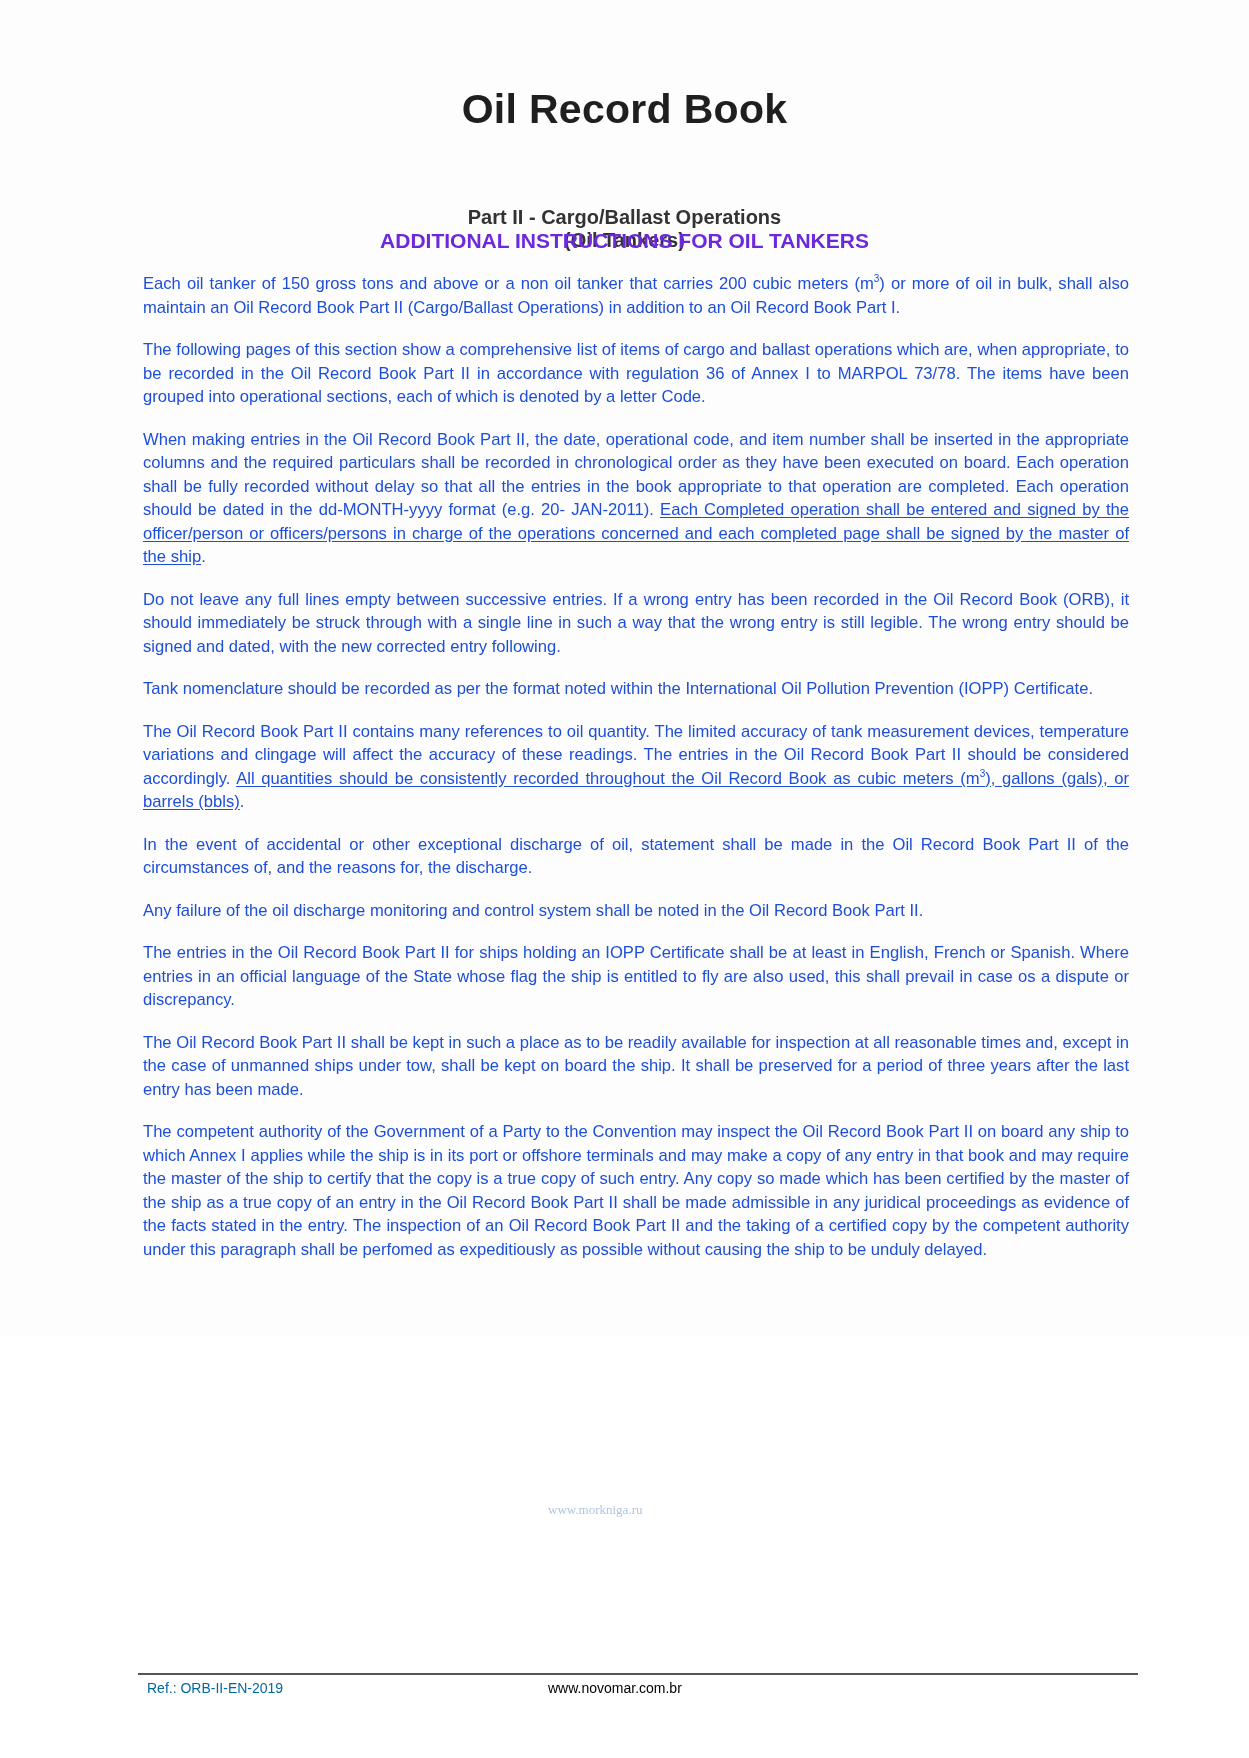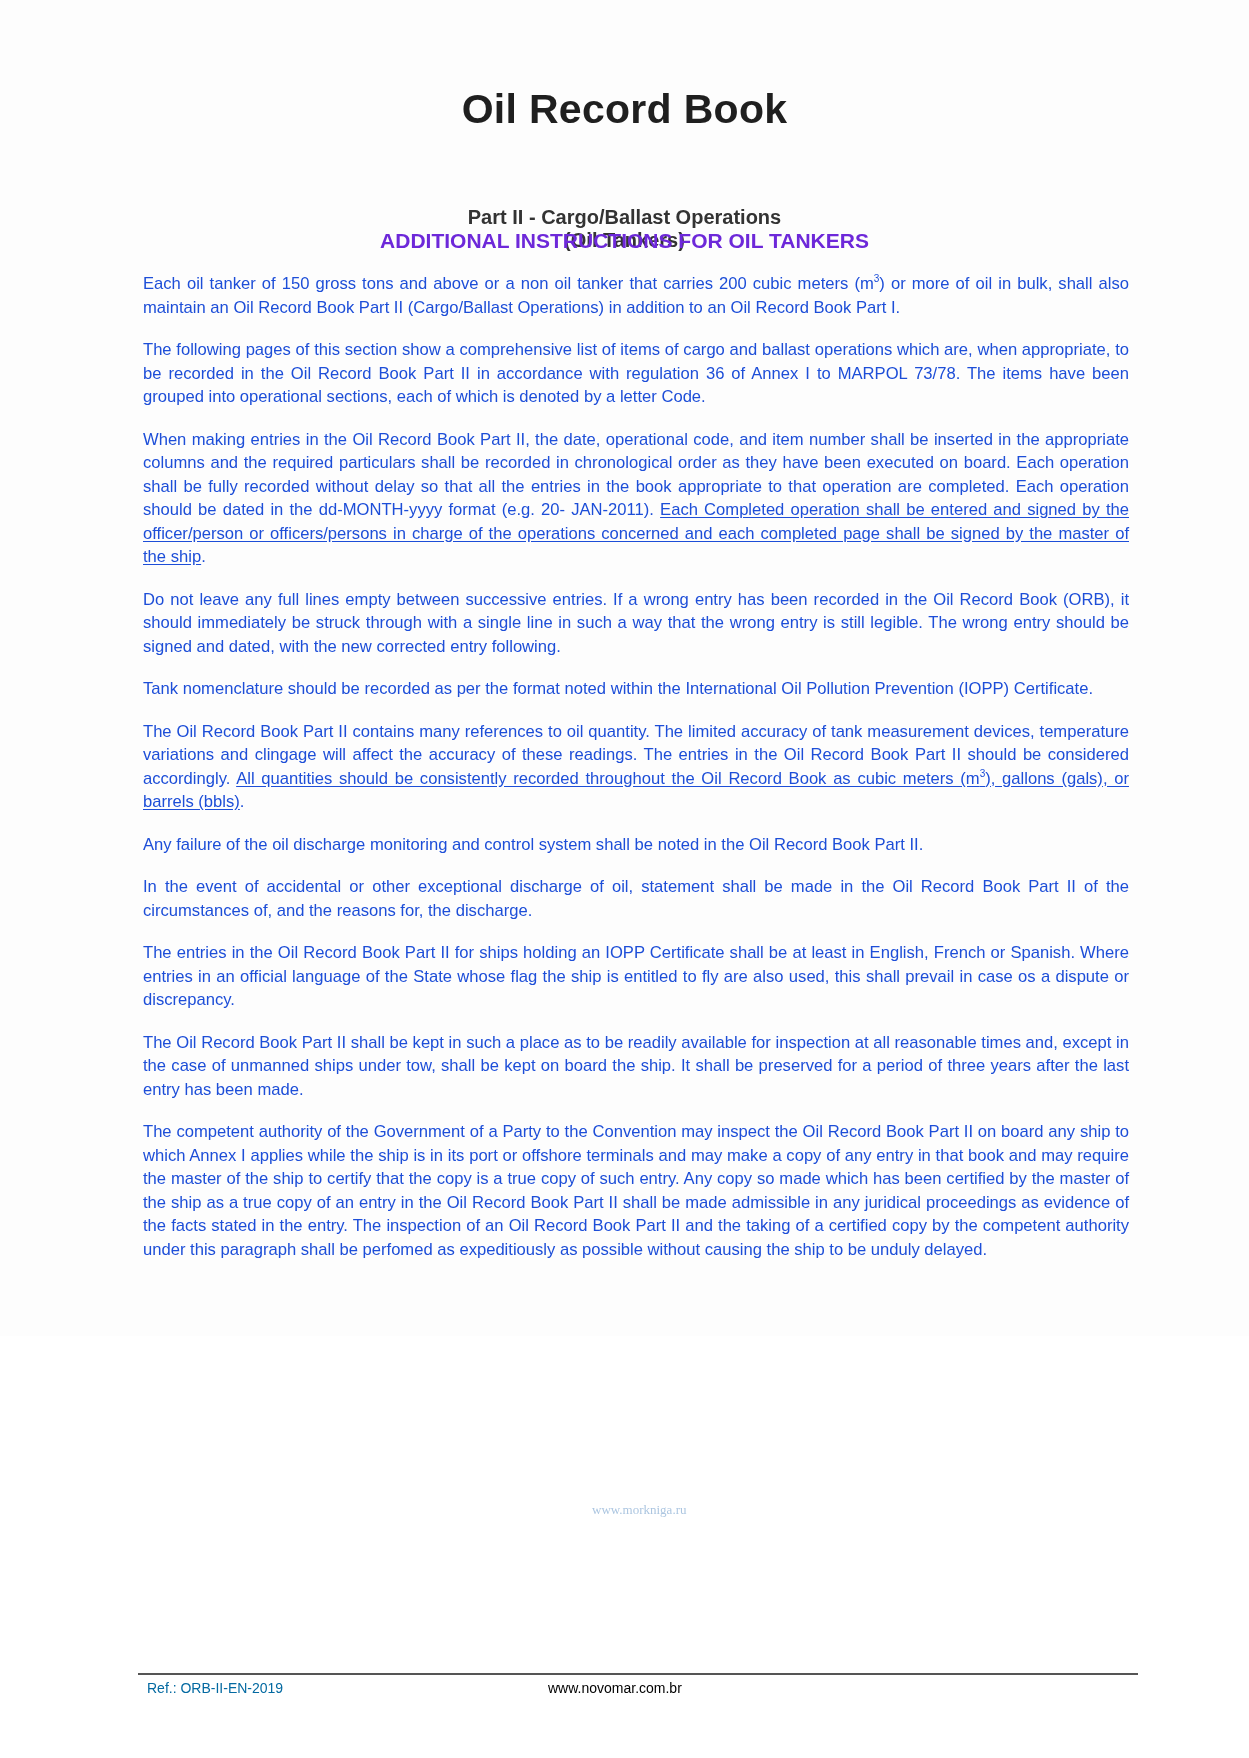--- a/index.html
+++ b/index.html
@@ -67,21 +67,20 @@
   }
   sup { font-size: 10px; line-height: 0; }
   .watermark {
     position: absolute;
     left: 548px;
     top: 1502px;
     font-family: "Liberation Serif", serif;
     font-size: 13px;
     color: #8fb2d6;
     opacity: 0.75;
-    margin-left: 44px;
   }
   .footer-rule {
     position: absolute;
     left: 138px;
     width: 1000px;
     top: 1673px;
     height: 2px;
     background: #555;
   }
   .footer-ref {
@@ -120,23 +119,23 @@
     <p class="para">The following pages of this section show a comprehensive list of items of cargo and ballast operations which are, when appropriate, to be recorded in the Oil Record Book Part II in accordance with regulation 36 of Annex I to MARPOL 73/78. The items have been grouped into operational sections, each of which is denoted by a letter Code.</p>
 
     <p class="para"><span>When making entries in the Oil Record Book Part II, the date, operational code, and item number shall be inserted in the appropriate columns and the required particulars shall be recorded in chronological order as they have been executed on board. Each operation shall be fully recorded without delay so that all the entries in the book appropriate to that operation are completed. Each operation should be dated in the dd-MONTH-yyyy format (e.g. 20- JAN-2011). </span><u>Each Completed operation shall be entered and signed by the officer/person or officers/persons in charge of the operations concerned and each completed page shall be signed by the master of the ship</u><span>.</span></p>
 
     <p class="para">Do not leave any full lines empty between successive entries. If a wrong entry has been recorded in the Oil Record Book (ORB), it should immediately be struck through with a single line in such a way that the wrong entry is still legible. The wrong entry should be signed and dated, with the new corrected entry following.</p>
 
     <p class="para">Tank nomenclature should be recorded as per the format noted within the International Oil Pollution Prevention (IOPP) Certificate.</p>
 
     <p class="para"><span>The Oil Record Book Part II contains many references to oil quantity. The limited accuracy of tank measurement devices, temperature variations and clingage will affect the accuracy of these readings. The entries in the Oil Record Book Part II should be considered accordingly. </span><u><span>All quantities should be consistently recorded throughout the Oil Record Book as cubic meters (m</span><sup>3</sup><span>), gallons (gals), or barrels (bbls)</span></u><span>.</span></p>
 
+    <p class="para">In the event of accidental or other exceptional discharge of oil, statement shall be made in the Oil Record Book Part II of the circumstances of, and the reasons for, the discharge.</p>
+
     <p class="para">Any failure of the oil discharge monitoring and control system shall be noted in the Oil Record Book Part II.</p>
-
-    <p class="para">In the event of accidental or other exceptional discharge of oil, statement shall be made in the Oil Record Book Part II of the circumstances of, and the reasons for, the discharge.</p>
 
 
     <p class="para">The entries in the Oil Record Book Part II for ships holding an IOPP Certificate shall be at least in English, French or Spanish. Where entries in an official language of the State whose flag the ship is entitled to fly are also used, this shall prevail in case os a dispute or discrepancy.</p>
 
     <p class="para">The Oil Record Book Part II shall be kept in such a place as to be readily available for inspection at all reasonable times and, except in the case of unmanned ships under tow, shall be kept on board the ship. It shall be preserved for a period of three years after the last entry has been made.</p>
 
     <p class="para">The competent authority of the Government of a Party to the Convention may inspect the Oil Record Book Part II on board any ship to which Annex I applies while the ship is in its port or offshore terminals and may make a copy of any entry in that book and may require the master of the ship to certify that the copy is a true copy of such entry. Any copy so made which has been certified by the master of the ship as a true copy of an entry in the Oil Record Book Part II shall be made admissible in any juridical proceedings as evidence of the facts stated in the entry. The inspection of an Oil Record Book Part II and the taking of a certified copy by the competent authority under this paragraph shall be perfomed as expeditiously as possible without causing the ship to be unduly delayed.</p>
   </div>
 
   <div class="watermark">www.morkniga.ru</div>

